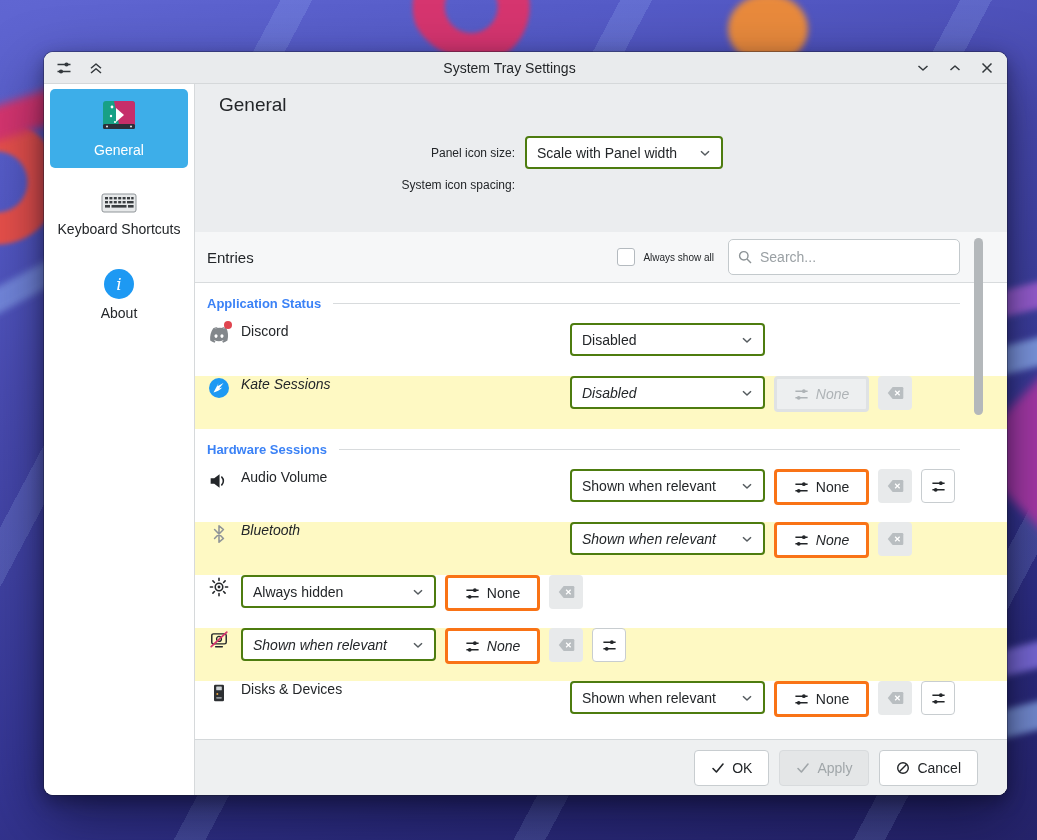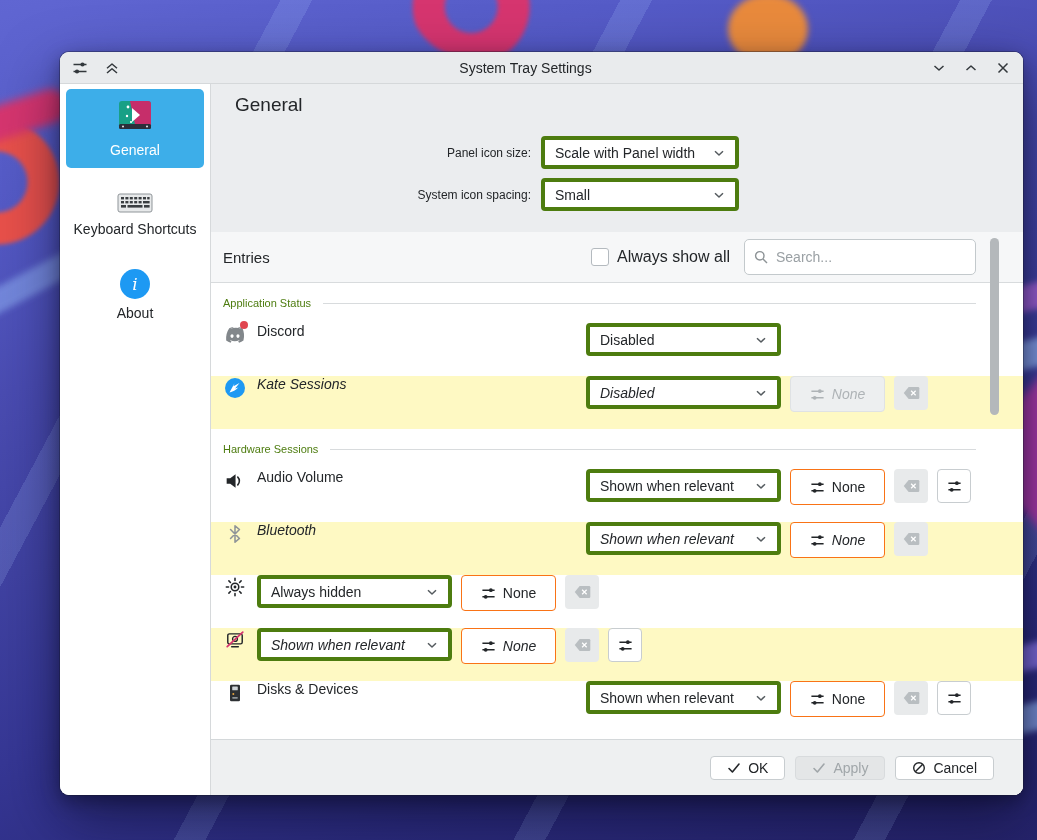--- a/index.html
+++ b/index.html
@@ -25,21 +25,21 @@
   .heart-right { position:absolute; left:1004px; top:358px; width:190px; height:190px; background:#a93aa8;
     border-radius:38px; transform:rotate(45deg); filter:blur(5px); }
   .capsule { position:absolute; border-radius:20px; filter:blur(3px); }
   .cap-purple-1 { left:985px; top:268px; width:220px; height:26px; background:#9a5fd2; transform:rotate(-14deg); }
   .cap-blue-1 { left:982px; top:322px; width:240px; height:28px; background:rgba(150,185,250,.75); transform:rotate(-14deg); }
   .cap-purple-2 { left:978px; top:628px; width:230px; height:26px; background:#7a6ad8; transform:rotate(-14deg); }
   .cap-blue-2 { left:975px; top:686px; width:250px; height:28px; background:rgba(150,185,250,.7); transform:rotate(-14deg); }
   .cap-blue-left { left:-40px; top:250px; width:220px; height:24px; background:rgba(150,185,250,.5); transform:rotate(-28deg); }
 
   
-  .window { position:absolute; left:60px; top:52px; width:963px; height:743px; border-radius:9px;
+  .window { position:absolute; left:44px; top:52px; width:963px; height:743px; border-radius:9px;
     background:#fff; overflow:hidden; display:flex; flex-direction:column;
     box-shadow:0 0 0 1px rgba(20,22,40,.35), 0 24px 60px rgba(8,8,35,.55), 0 6px 18px rgba(0,0,0,.35); }
 
   .titlebar { height:32px; flex:0 0 32px; background:#e9ebed; border-bottom:1px solid #d5d8da;
     display:flex; align-items:center; padding:0 12px; }
   .tb-group { display:flex; align-items:center; gap:16px; }
   .tb-icon { width:16px; height:16px; color:#33383c; display:inline-flex; cursor:pointer; }
   .tb-title { flex:1; text-align:center; font-size:14px; color:#232629; }
 
   .win-body { flex:1; display:flex; min-height:0; }
@@ -56,63 +56,63 @@
     font-family:"DejaVu Serif", serif; font-style:italic; font-size:17px; display:flex; align-items:center; justify-content:center; }
 
   
   .content { flex:1; display:flex; flex-direction:column; min-width:0; position:relative; background:#fff; }
 
   .general-pane { flex:0 0 148px; background:#ebedef; padding:10px 24px 0; }
   .page-title { font-size:19px; color:#232629; margin-bottom:20px; }
   .field { display:flex; align-items:center; margin-bottom:9px; }
   .field-label { width:296px; text-align:right; margin-right:10px; font-size:12px; }
 
-  .dropdown { background:#fff; border:4px solid #4d7c0f; border-radius:4px; height:33px;
+  .dropdown { background:#fff; border:2px solid #4d7c0f; border-radius:4px; height:33px;
     display:flex; align-items:center; padding:0 9px 0 10px; font-size:14px; cursor:pointer; }
   .dropdown .dd-text { flex:1; white-space:nowrap; overflow:hidden; }
   .dd-chevron { width:14px; height:14px; color:#555b5f; margin-left:6px; flex:0 0 14px; }
   .dropdown.w198 { width:198px; }
   .dropdown.w195 { width:195px; }
 
   .entries-bar { flex:0 0 51px; background:#f6f7f8; border-bottom:1px solid #d8dbdd;
     display:flex; align-items:center; padding:0 47px 0 12px; }
   .entries-title { font-size:15px; }
   .entries-spacer { flex:1; }
   .checkbox { width:18px; height:18px; border:1px solid #b4babf; border-radius:3px; background:#fff; cursor:pointer; }
-  .cb-label { margin-left:8px; font-size:16px; white-space:nowrap; }
+  .cb-label { margin-left:8px; font-size:10px; white-space:nowrap; }
   .search-wrap { position:relative; margin-left:14px; }
   .search-input { width:232px; height:36px; border:1px solid #c3c9cc; border-radius:5px; background:#fff;
     padding:0 8px 0 31px; font-size:14px; font-family:"Liberation Sans", sans-serif; color:#232629; outline:none; }
   .search-input::placeholder { color:#9aa0a4; }
   .search-icon { position:absolute; left:9px; top:10px; width:16px; height:16px; color:#8d9396; }
 
   .list { flex:1; background:#fff; min-height:0; }
   .section-header { height:40px; display:flex; align-items:center; padding:0 47px 0 12px; }
-  .section-title { font-size:11px; font-weight:normal; color:#4d7c0f; white-space:nowrap; }
+  .section-title { font-size:13px; font-weight:bold; color:#3b82f6; white-space:nowrap; }
   .section-rule { flex:1; height:1px; background:#d8dbdd; margin-left:12px; }
 
   .row { height:53px; display:flex; padding:0 47px 0 12px; }
   .row.alt { background:#fef9c3;font-style:italic; }
   .row-icon { width:24px; height:24px; flex:0 0 24px; margin-right:10px; display:flex; align-items:center; justify-content:center; position:relative; }
   .row-label { width:329px; font-size:14px; }
   .badge { position:absolute; right:-1px; top:-2px; width:8px; height:8px; border-radius:50%; background:#e0454f; }
 
   .btn { border-radius:4px; display:flex; align-items:center; justify-content:center; cursor:pointer; font-size:14px; }
-  .none-btn { width:95px; height:36px; margin-left:9px; background:#fff; border:1px solid #f97316; gap:7px; color:#232629; }
+  .none-btn { width:95px; height:36px; margin-left:9px; background:#fff; border:3px solid #f97316; gap:7px; color:#232629; }
   .none-btn .sl-icon { width:15px; height:15px; }
   .none-btn.disabled { background:#edeff0; border-color:#dfe2e4; color:#aeb3b6; cursor:default; }
   .sq-btn { width:34px; height:34px; margin-left:9px; }
   .clear-btn { background:#e8eaeb; border:none; color:#b9bec1; cursor:default; }
   .clear-btn svg { width:17px; height:14px; }
   .sliders-btn { background:#fff; border:1px solid #c8cdd0; color:#232629; }
   .sliders-btn svg { width:15px; height:15px; }
 
   .footer { flex:0 0 56px; background:#eef0f1; border-top:1px solid #d4d8da;
     display:flex; align-items:center; justify-content:flex-end; gap:10px; padding-right:29px; }
-  .f-btn { height:24px; background:#fff; border:1px solid #c8cdd0; border-radius:4px; padding:0 16px;
+  .f-btn { height:36px; background:#fff; border:1px solid #c8cdd0; border-radius:4px; padding:0 16px;
     display:flex; align-items:center; gap:7px; font-size:14px; color:#232629; cursor:pointer; }
   .f-btn svg { width:14px; height:14px; }
   .f-btn.disabled { background:#e4e6e7; border-color:#d8dbdd; color:#a0a6a9; cursor:default; }
 
   .scroll-thumb { position:absolute; right:24px; top:154px; width:9px; height:177px; border-radius:4.5px;
     background:#b4b8bb; cursor:pointer; }
 </style>
 </head>
 <body>
 
@@ -228,26 +228,20 @@
           <span class="field-label">Panel icon size:</span>
           <div class="dropdown w198">
             <span class="dd-text">Scale with Panel width</span>
             <span class="dd-chevron"><svg viewBox="0 0 14 14" fill="none" stroke="currentColor" stroke-width="1.5" stroke-linejoin="round">
                   <path d="M3 5.2l4 3.8 4-3.8"></path>
                 </svg></span>
           </div>
         </div>
         <div class="field">
           <span class="field-label">System icon spacing:</span>
-          <div class="dropdown w198">
-            <span class="dd-text">Small</span>
-            <span class="dd-chevron"><svg viewBox="0 0 14 14" fill="none" stroke="currentColor" stroke-width="1.5" stroke-linejoin="round">
-                  <path d="M3 5.2l4 3.8 4-3.8"></path>
-                </svg></span>
-          </div>
         </div>
       </div>
 
       <div class="entries-bar">
         <span class="entries-title">Entries</span>
         <span class="entries-spacer"></span>
         <span class="checkbox"></span>
         <span class="cb-label">Always show all</span>
         <span class="search-wrap">
           <span class="search-icon">

